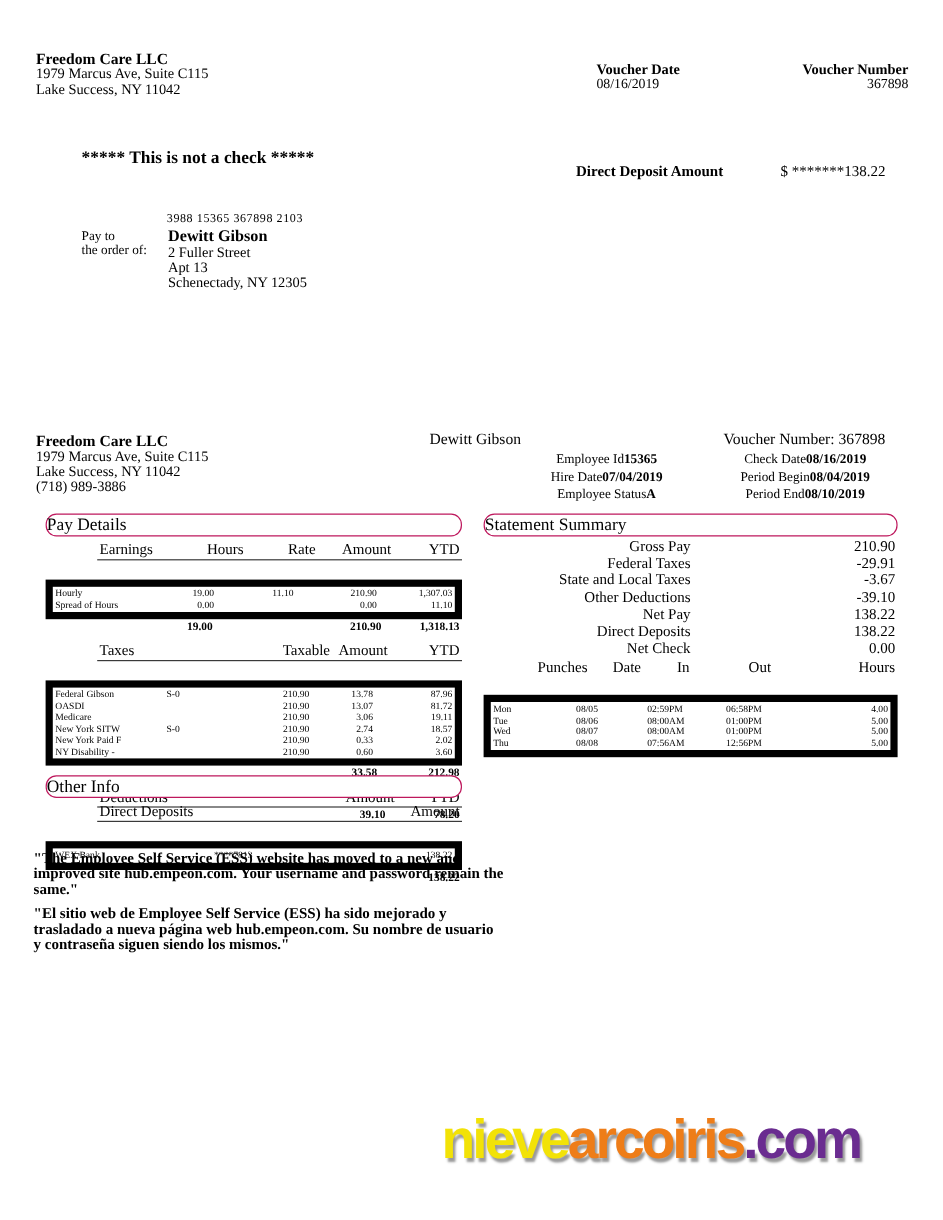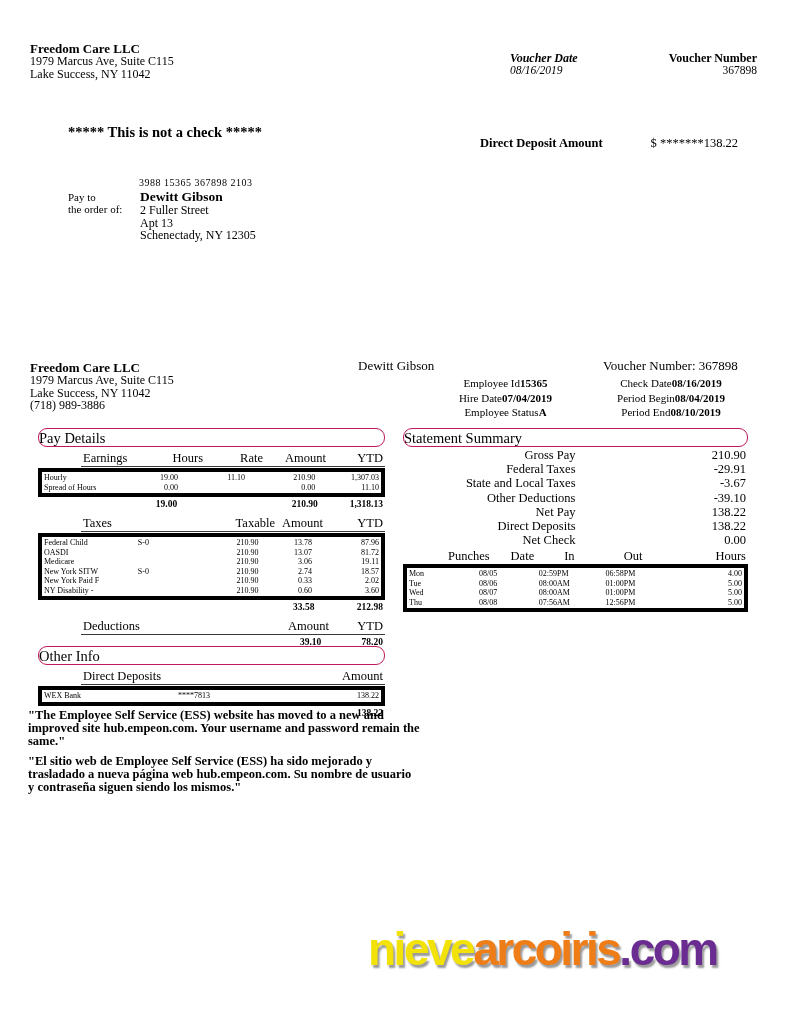--- a/index.html
+++ b/index.html
@@ -30,22 +30,22 @@
 
   .section-title {
     border:1px solid #be185d; border-radius:9px; 
     font-size:14.5px; height:19px; line-height:18px; background:#fff;
   }
   .tbl-header {
     display:flex; font-size:12.5px; line-height:14px;
     border-bottom:1px solid #3a3a3a; margin-top:4px; padding:0 2px 1px 2px;margin-left:43px;
   }
   .tbl-box {
-    border:4px solid #000000; font-size:8px; line-height:9.5px; padding:1px 2px;
-    margin-top:1px;
+    border:6px solid #000000; font-size:8px; line-height:9.5px; padding:1px 2px;
+    margin-top:16px;
   }
   .tbl-row  { display:flex; }
   .tbl-totals { display:flex; font-weight:bold; font-size:9.5px; line-height:11px; margin:2px 0 5px 0; padding:0 2px; }
   
   .e1{width:22%} .e2{width:18%;text-align:right} .e3{width:20%;text-align:right}
   .e4{width:21%;text-align:right} .e5{width:19%;text-align:right}
   
   .x1{width:28%} .x2{width:12%} .x3{width:24%;text-align:right}
   .x4{width:16%;text-align:right} .x5{width:20%;text-align:right}
   .xh1{width:40%}
@@ -75,21 +75,21 @@
 <body>
 
 <div class="page">
 
   <div class="abs" style="left:30px; top:42px;">
     <div class="company-name">Freedom Care LLC</div>
     <div class="addr-line">1979 Marcus Ave, Suite C115</div>
     <div class="addr-line">Lake Success, NY 11042</div>
   </div>
 
-  <div class="abs" style="left:510px; top:52px;font-style:italic;">
+  <div class="abs" style="left:497px; top:52px;">
     <div class="vlabel">Voucher Date</div>
     <div class="vvalue">08/16/2019</div>
   </div>
 
   <div class="abs" style="left:600px; top:52px; width:157px; text-align:right;">
     <div class="vlabel">Voucher Number</div>
     <div class="vvalue">367898</div>
   </div>
 
   <div class="abs not-check" style="left:68px; top:124px;">***** This is not a check *****</div>
@@ -186,21 +186,21 @@
     </div>
 
     <div class="tbl-header" style="margin-top:6px;">
       <span class="xh1">Taxes</span>
       <span class="x3">Taxable</span>
       <span class="x4">Amount</span>
       <span class="x5">YTD</span>
     </div>
     <div class="tbl-box">
       <div class="tbl-row">
-        <span class="x1">Federal Child</span>
+        <span class="x1">Federal Gibson</span>
         <span class="x2">S-0</span>
         <span class="x3">210.90</span>
         <span class="x4">13.78</span>
         <span class="x5">87.96</span>
       </div>
       <div class="tbl-row">
         <span class="x1">OASDI</span>
         <span class="x2"></span>
         <span class="x3">210.90</span>
         <span class="x4">13.07</span>

